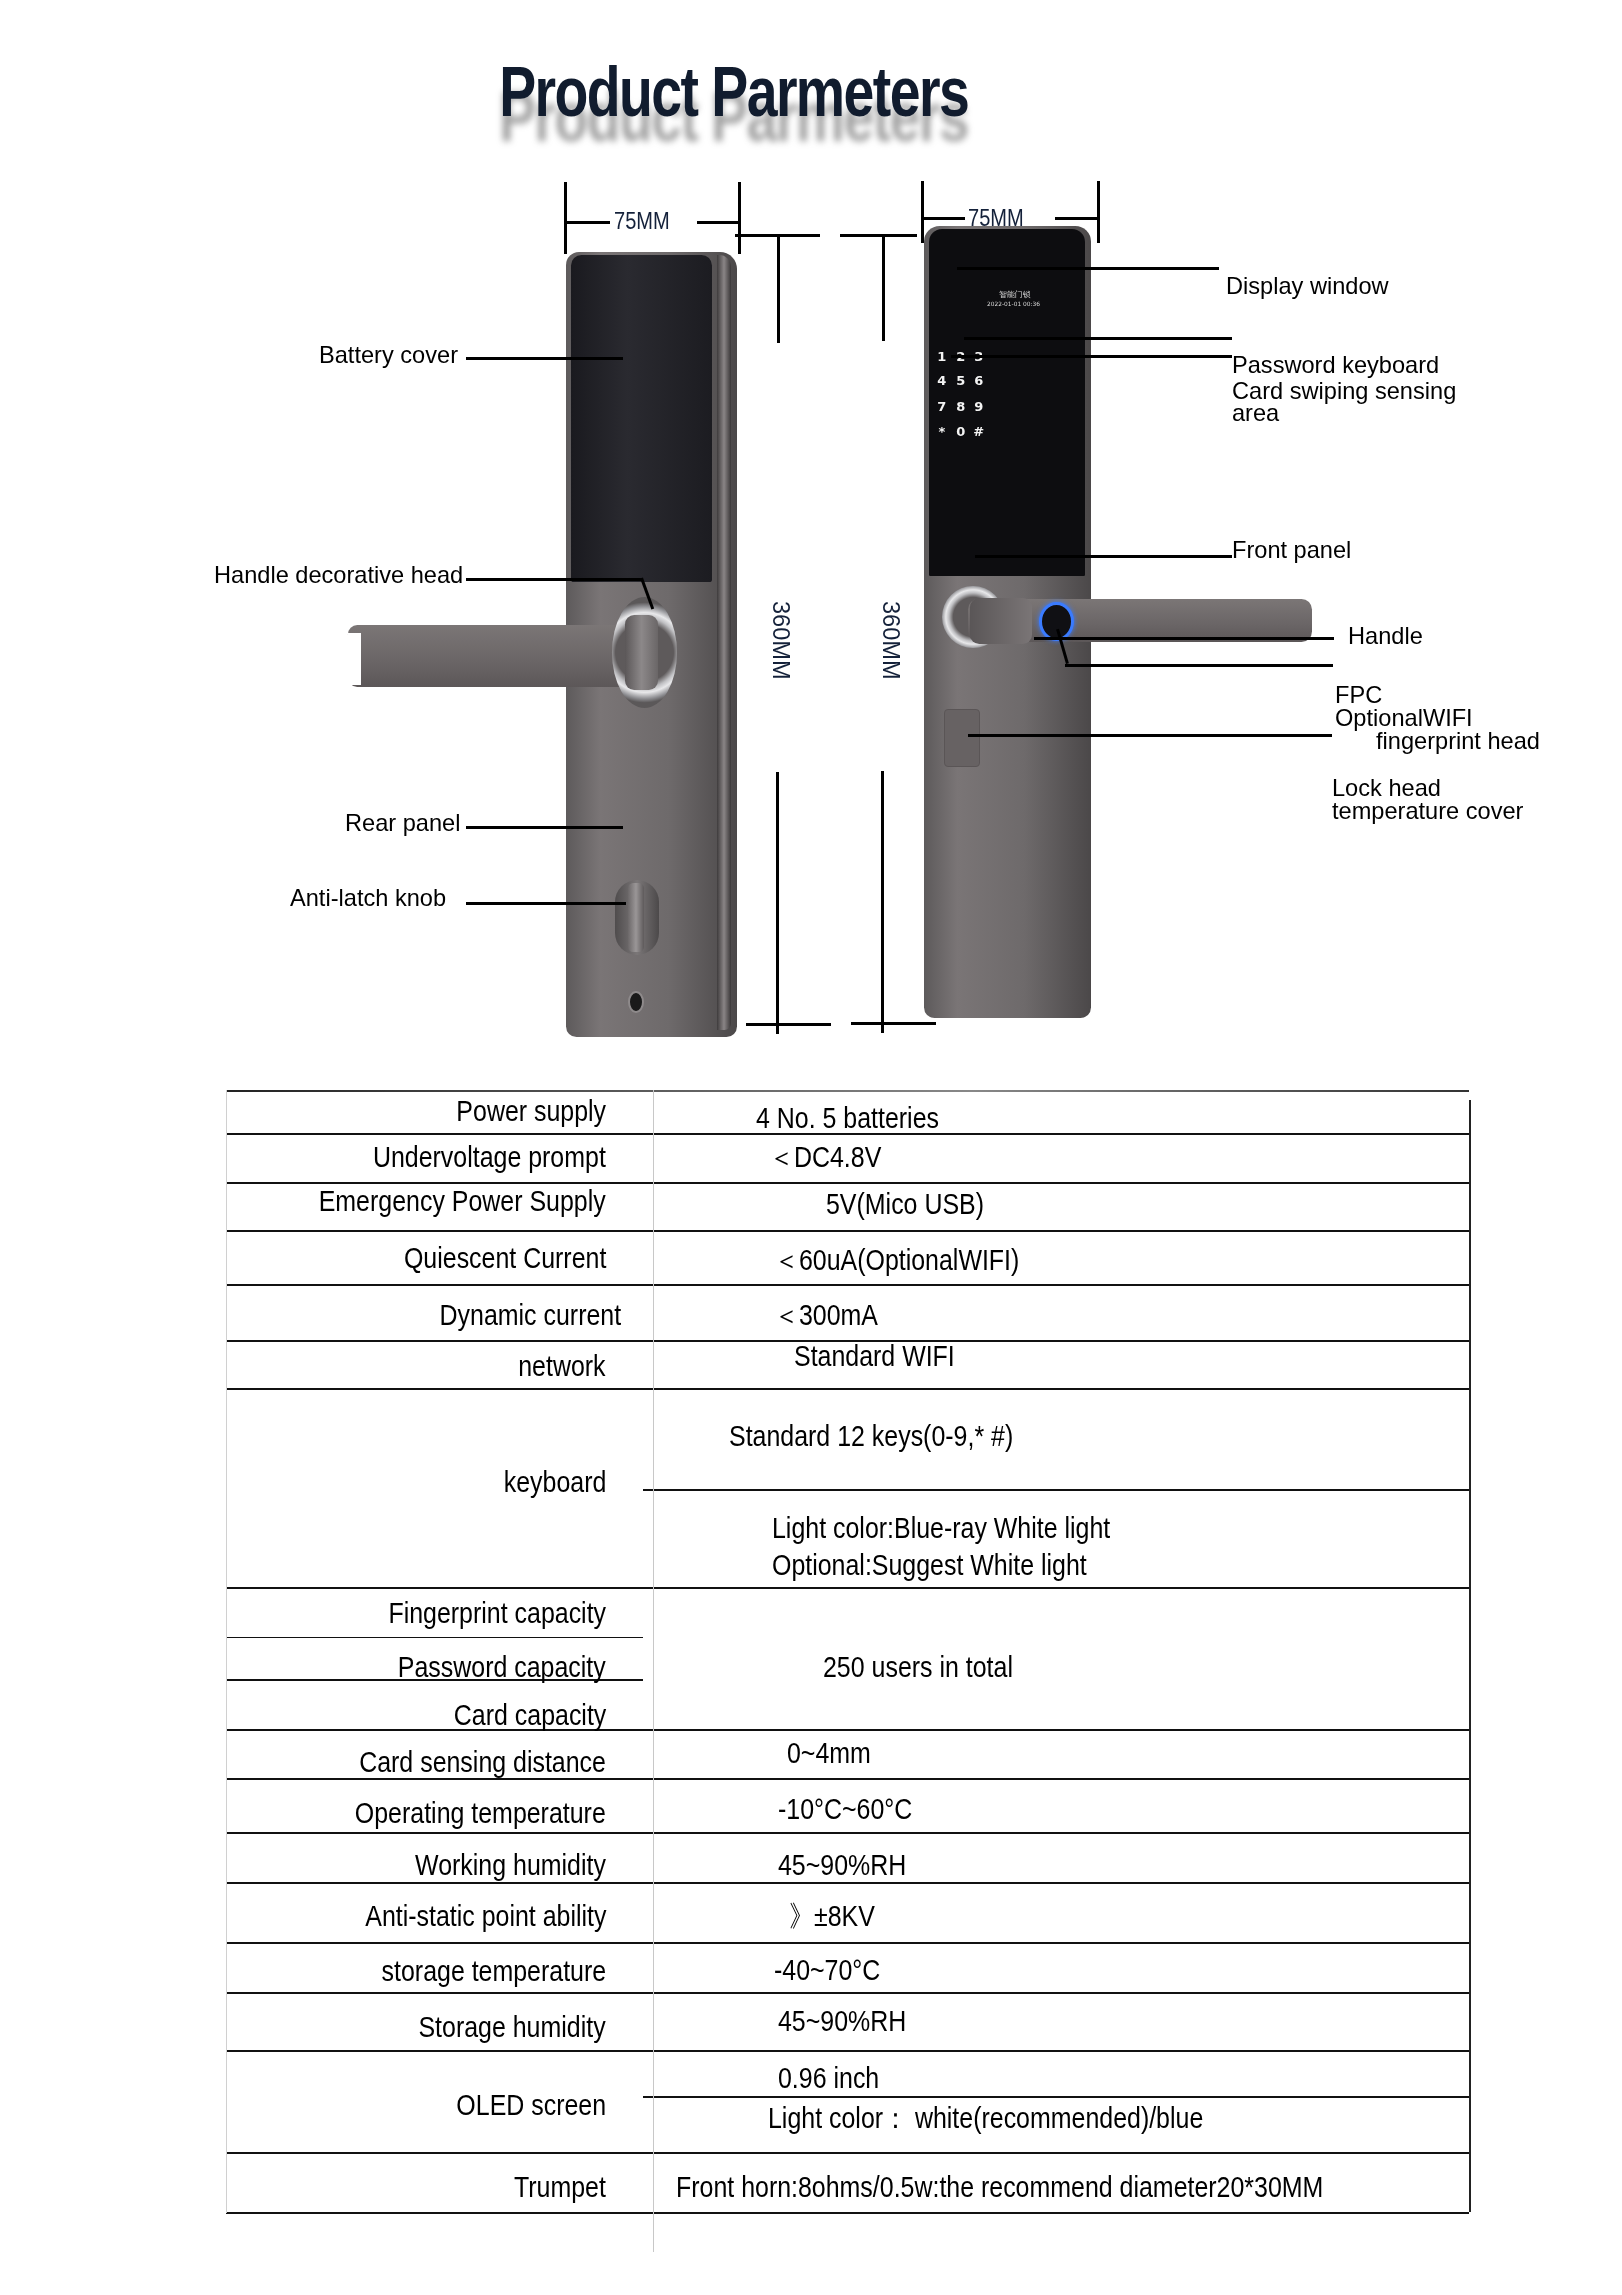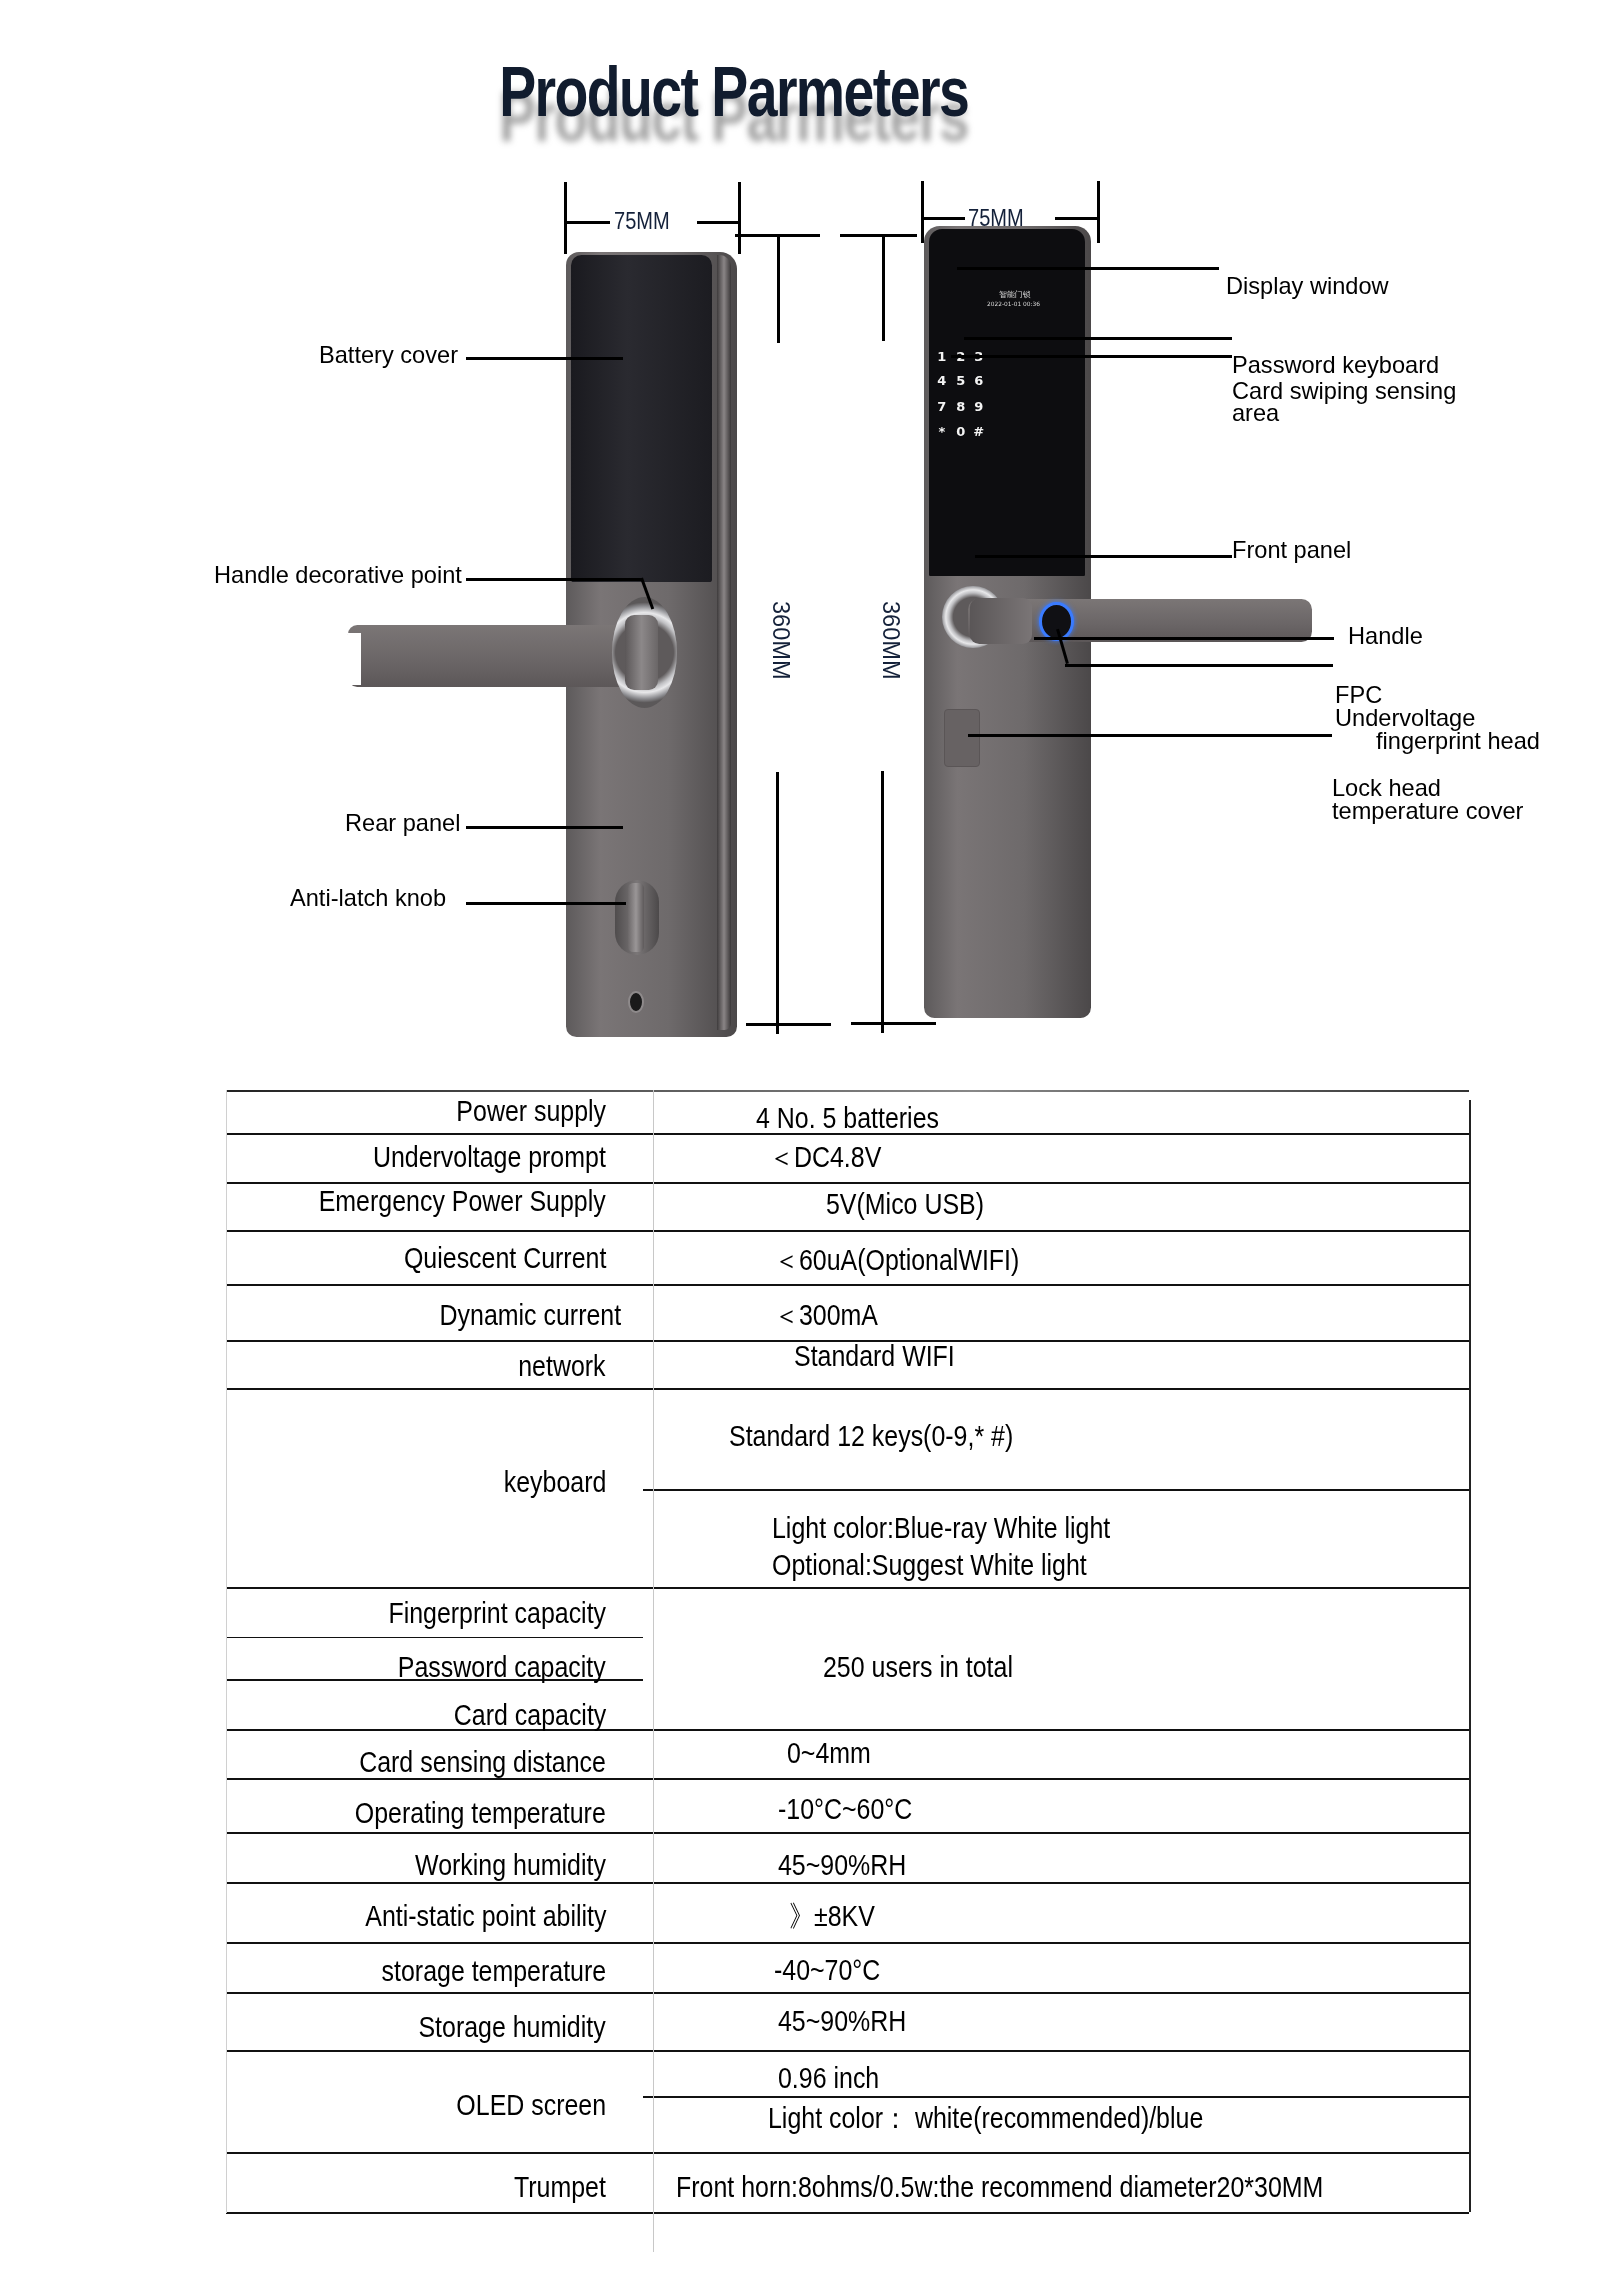--- a/index.html
+++ b/index.html
@@ -103,21 +103,21 @@
   <div class="abs" style="left:628px; top:883px; width:15.7px; height:69px; border-radius:5.2px; background:linear-gradient(90deg,#6c6869,#9a9697,#5e5a5b);"></div>
 
   <div class="abs" style="left:628px; top:932px; width:11.8px; height:18.3px; border-radius:50%; background:#1a1a1a; border:2px solid #8e8a8b; transform:translateY(59px);"></div>
 </div>
 
 <div>
   <div class="callout-text" style="left:319px; top:344px;">Battery cover</div>
   <div class="callout-line" style="left:466px; top:357px; width:157px;"></div>
 </div>
 <div>
-  <div class="callout-text" style="left:214px; top:564px;">Handle decorative point</div>
+  <div class="callout-text" style="left:214px; top:564px;">Handle decorative head</div>
   <div class="callout-line" style="left:466px; top:578px; width:177px;"></div>
   <div class="abs" style="left:640px; top:578px; width:3.3px; height:33px; background:#000; transform:rotate(-20deg); transform-origin:top;"></div>
 </div>
 <div>
   <div class="callout-text" style="left:345px; top:812px;">Rear panel</div>
   <div class="callout-line" style="left:466px; top:826px; width:157px;"></div>
 </div>
 <div>
   <div class="callout-text" style="left:290px; top:887px;">Anti-latch knob</div>
   <div class="callout-line" style="left:466px; top:902px; width:160px;"></div>
@@ -172,21 +172,21 @@
 </div>
 <div>
   <div class="callout-line" style="left:1034px; top:637px; width:139px;"></div>
   <div class="callout-text" style="left:1348px; top:625px;">Handle</div>
   <div class="callout-line" style="left:1165px; top:637px; width:169px;"></div>
 </div>
 <div>
   <div class="abs" style="left:1056px; top:629px; width:3.3px; height:36px; background:#000; transform:rotate(-16deg); transform-origin:top;"></div>
   <div class="callout-line" style="left:1065px; top:664px; width:268px;"></div>
   <div class="callout-text" style="left:1335px; top:684px;">FPC</div>
-  <div class="callout-text" style="left:1335px; top:707px;">Undervoltage</div>
+  <div class="callout-text" style="left:1335px; top:707px;">OptionalWIFI</div>
   <div class="callout-text" style="left:1376px; top:730px;">fingerprint head</div>
 </div>
 <div>
   <div class="callout-line" style="left:968px; top:734px; width:364px;"></div>
   <div class="callout-text" style="left:1332px; top:777px;">Lock head</div>
   <div class="callout-text" style="left:1332px; top:800px;">temperature cover</div>
 </div>
 
 <div class="tbl">
 

